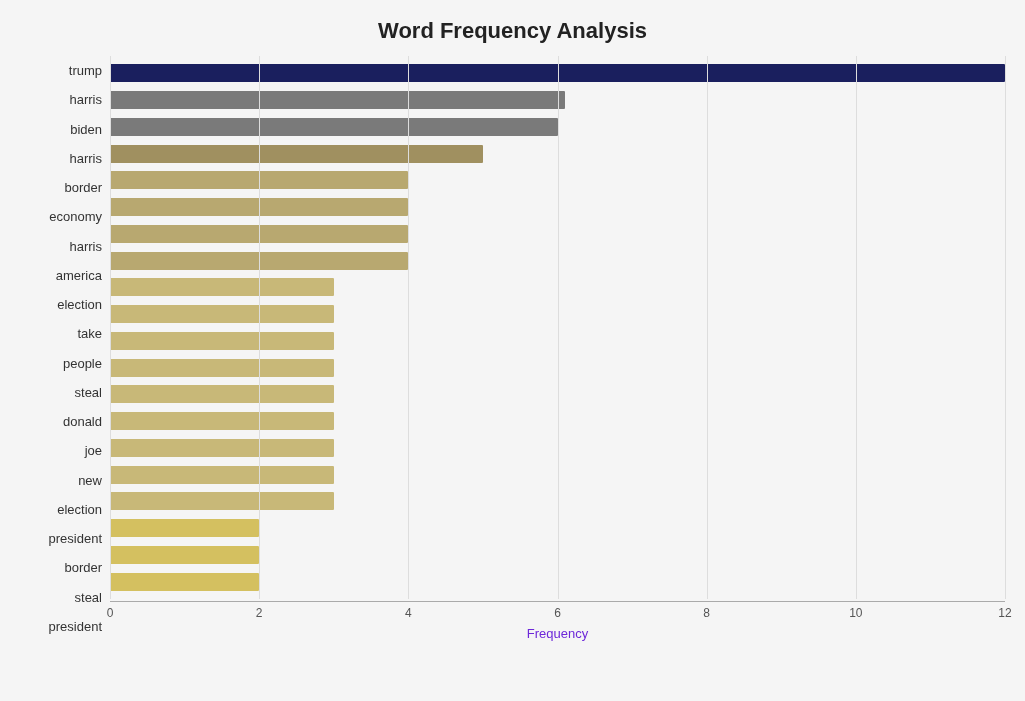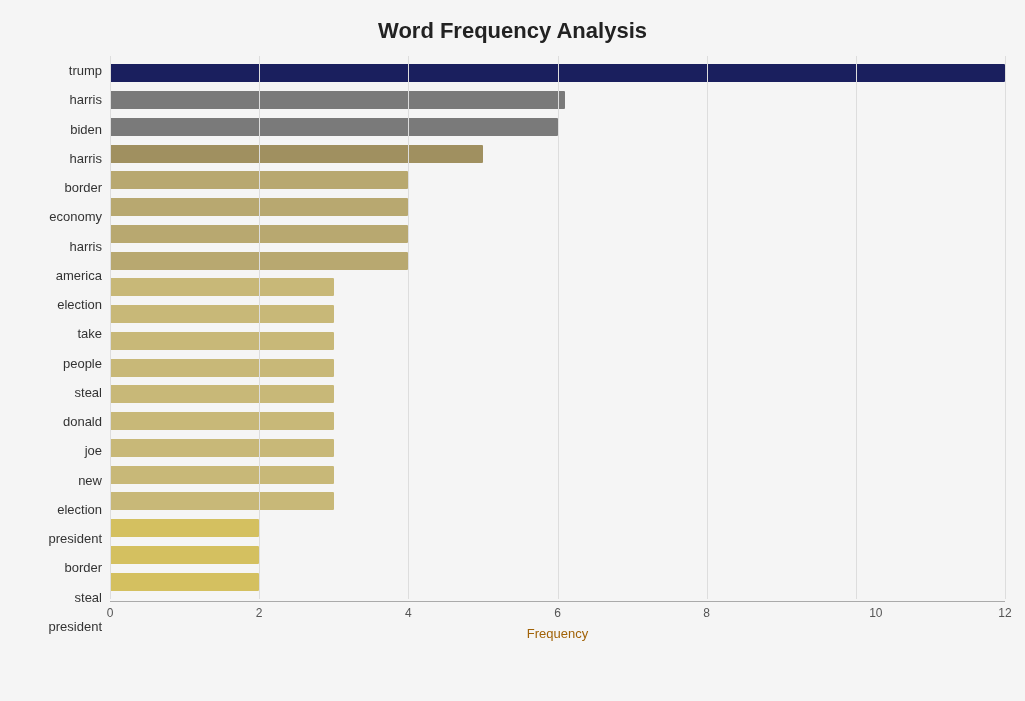--- a/index.html
+++ b/index.html
@@ -99,21 +99,21 @@
       font-size: 12px;
       color: #555;
       text-align: center;
       position: absolute;
       transform: translateX(-50%);
       top: 4px;
     }
     .x-axis-label {
       text-align: center;
       font-size: 13px;
-      color: #a16207;
+      color: #6d28d9;
       margin-top: 20px;
     }
   </style>
 </head>
 <body>
 
 <div class="chart-container">
   <div class="chart-title">Word Frequency Analysis</div>
   <div class="chart-area">
     <div class="y-labels" id="y-labels">
@@ -210,20 +210,20 @@
           <div class="gridline" style="left: 83.3333%;"></div>
           <div class="gridline" style="left: 100%;"></div>
         </div>
       <div class="x-axis">
         <div class="x-ticks" id="x-ticks" style="position:relative; height:18px;">
             <span class="x-tick" style="left: 0%;">0</span>
             <span class="x-tick" style="left: 16.6667%;">2</span>
             <span class="x-tick" style="left: 33.3333%;">4</span>
             <span class="x-tick" style="left: 50%;">6</span>
             <span class="x-tick" style="left: 66.6667%;">8</span>
-            <span class="x-tick" style="left: 83.3333%; margin-left: 20px;">10</span>
+            <span class="x-tick" style="left: 83.3333%;">10</span>
             <span class="x-tick" style="left: 100%;">12</span>
           </div>
         <div class="x-axis-label">Frequency</div>
       </div>
     </div>
   </div>
 </div>
 
 </body></html>

